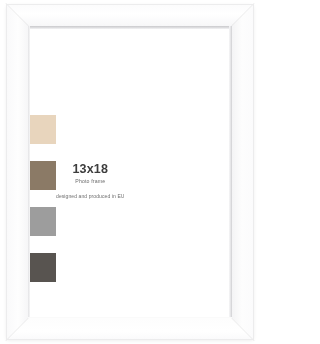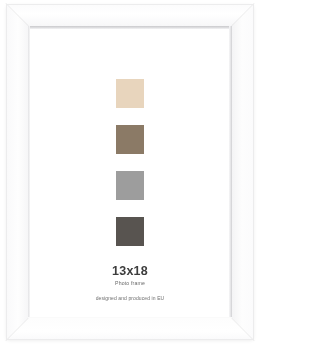--- a/index.html
+++ b/index.html
@@ -98,21 +98,21 @@
     background: #fafafa;
   }
 
   
   .insert-sheet {
     position: absolute;
     left: 0; top: 0;
     width: 100%; height: 100%;
     background: #ffffff;
     display: flex;
-    flex-direction: column;
+    flex-direction: row;
     align-items: center;
   }
 
   .swatch-stack {
     margin-top: 53px;
     display: flex;
     flex-direction: column;
     align-items: center;
     gap: 17px;
   }

